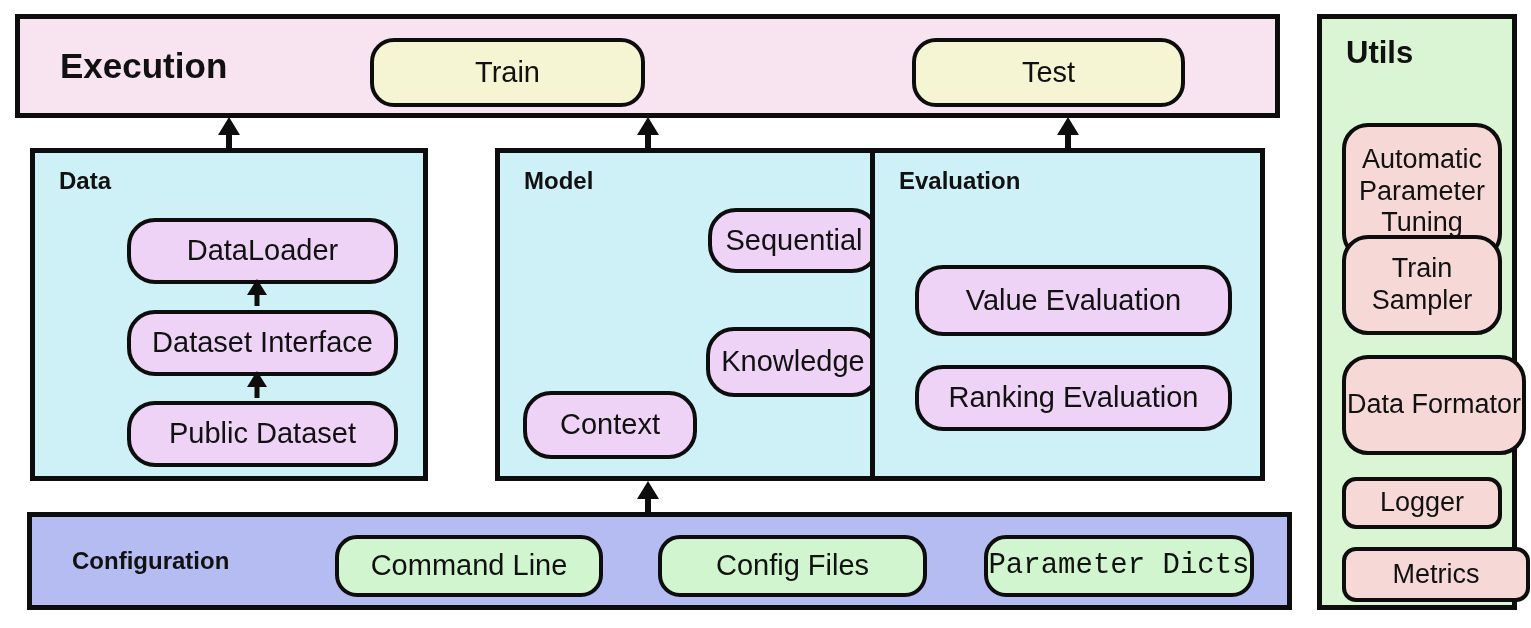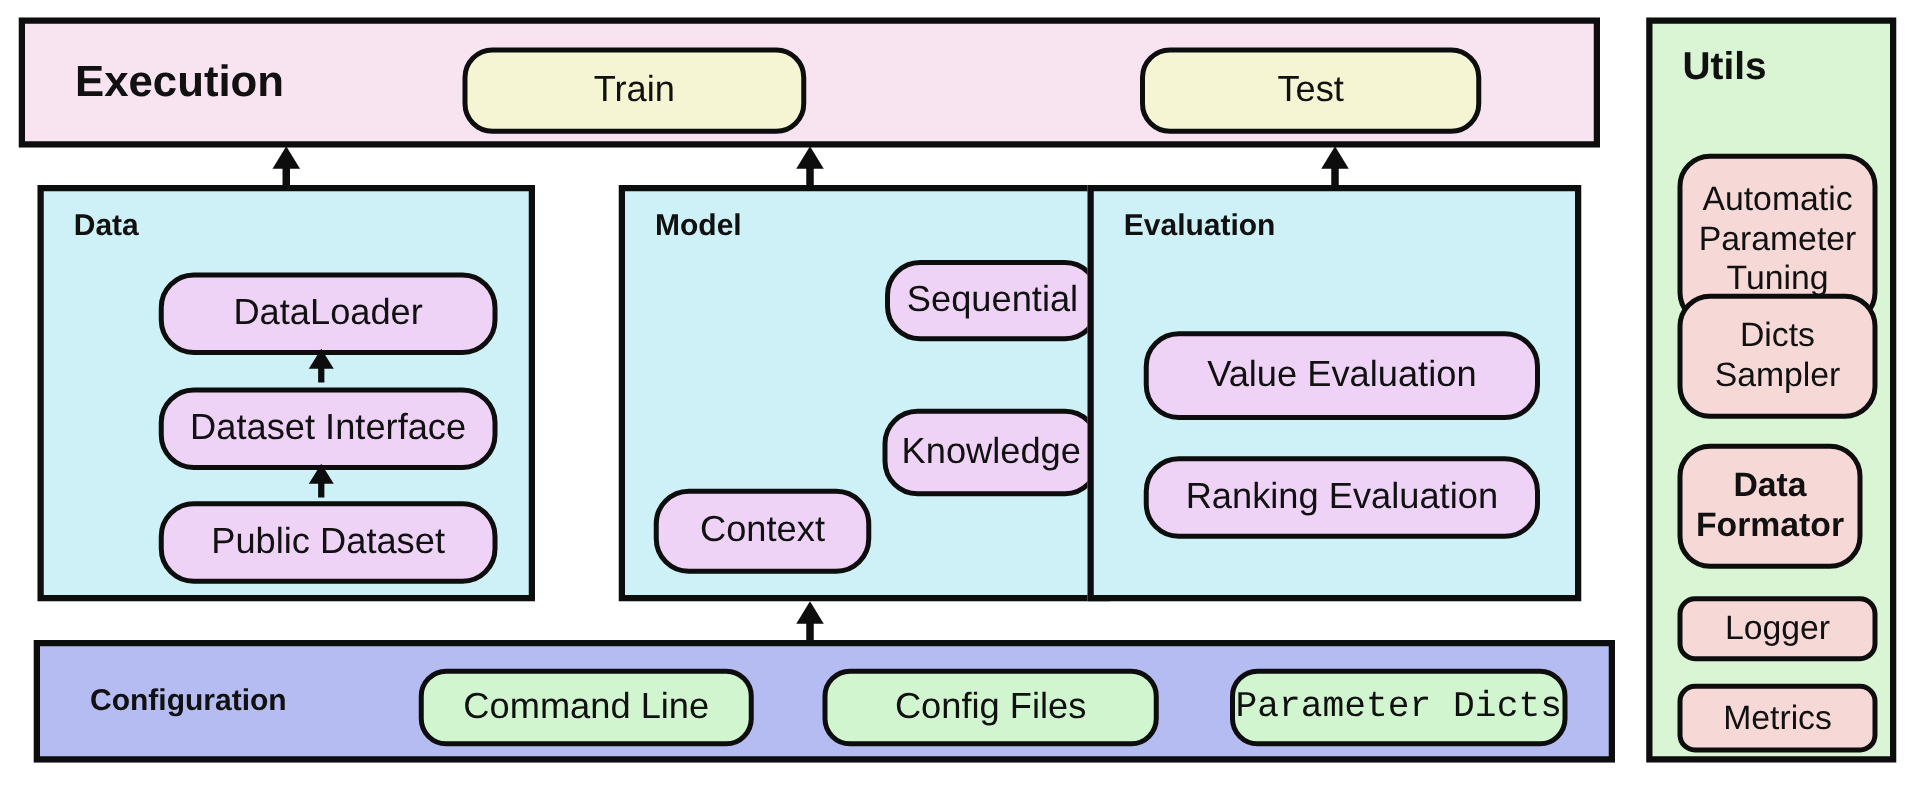--- a/index.html
+++ b/index.html
@@ -65,23 +65,23 @@
   .green { background: var(--green_chip, #d0f5cf); border-radius: 22px; }
   .chip-cmdline   { left: 303px; top: 18px; width: 268px; height: 62px; }
   .chip-cfgfiles  { left: 626px; top: 18px; width: 269px; height: 62px; }
   .chip-paramdict { left: 952px; top: 18px; width: 270px; height: 62px; font-family: Liberation Mono, monospace; }
   
   .utils { left: 1317px; top: 14px; width: 200px; height: 596px; background: var(--utils_bg, #daf5d3); }
   .utils .panel-title { left: 24px; top: 16px; font-size: 31px; }
   .pink { background: var(--pink_chip, #f6d8d7); border-radius: 26px; font-size: 27px; line-height: 1.18; }
   .chip-apt      { left: 20px; top: 60px;  width: 160px; height: 137px; margin-top: 44px; }
   .chip-sampler  { left: 20px; top: 216px; width: 160px; height: 100px; }
-  .chip-formator { left: 20px; top: 336px; width: 148px; height: 100px; font-weight: bold; }
+  .chip-formator { left: 20px; top: 336px; width: 184px; height: 100px; }
   .chip-logger   { left: 20px; top: 458px; width: 160px; height: 52px; border-radius: 14px; }
-  .chip-metrics  { left: 20px; top: 528px; width: 160px; height: 55px; border-radius: 14px; text-align: center; }
+  .chip-metrics  { left: 20px; top: 528px; width: 188px; height: 55px; border-radius: 14px; text-align: center; }
   
   .arrows {
     position: absolute;
     left: 0; top: 0;
     width: 1531px;
     height: 628px;
     pointer-events: none;
   }
   .arrows line { stroke: #0d0d0d; }
   .arrows polygon { fill: #0d0d0d; }
@@ -120,21 +120,21 @@
   <div class="panel config">
     <div class="panel-title">Configuration</div>
     <div class="chip green chip-cmdline">Command Line</div>
     <div class="chip green chip-cfgfiles">Config Files</div>
     <div class="chip green chip-paramdict">Parameter Dicts</div>
   </div>
 
   <div class="panel utils">
     <div class="panel-title">Utils</div>
     <div class="chip pink chip-apt">Automatic Parameter Tuning</div>
-    <div class="chip pink chip-sampler">Dicts Sampler</div>
+    <div class="chip pink chip-sampler">Train Sampler</div>
     <div class="chip pink chip-formator">Data Formator</div>
     <div class="chip pink chip-logger">Logger</div>
     <div class="chip pink chip-metrics">Metrics</div>
   </div>
 
   <svg class="arrows" viewBox="0 0 1531 628" xmlns="http://www.w3.org/2000/svg">
     <g>
       <line x1="229" y1="150" x2="229" y2="132" stroke-width="6"></line>
       <polygon points="229,117 218,135 240,135"></polygon>
     </g>

